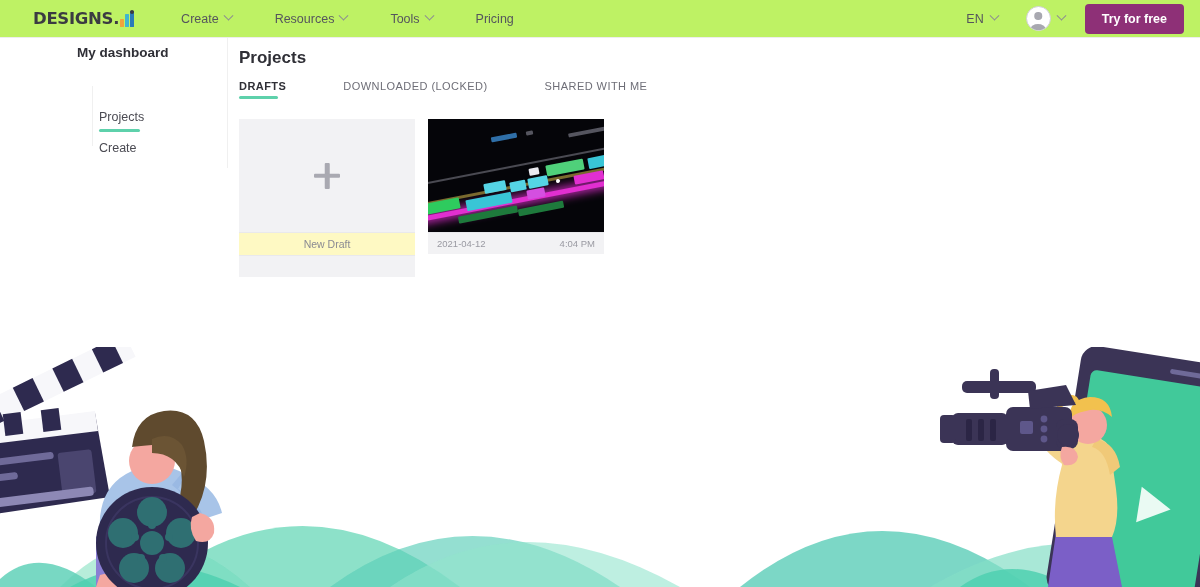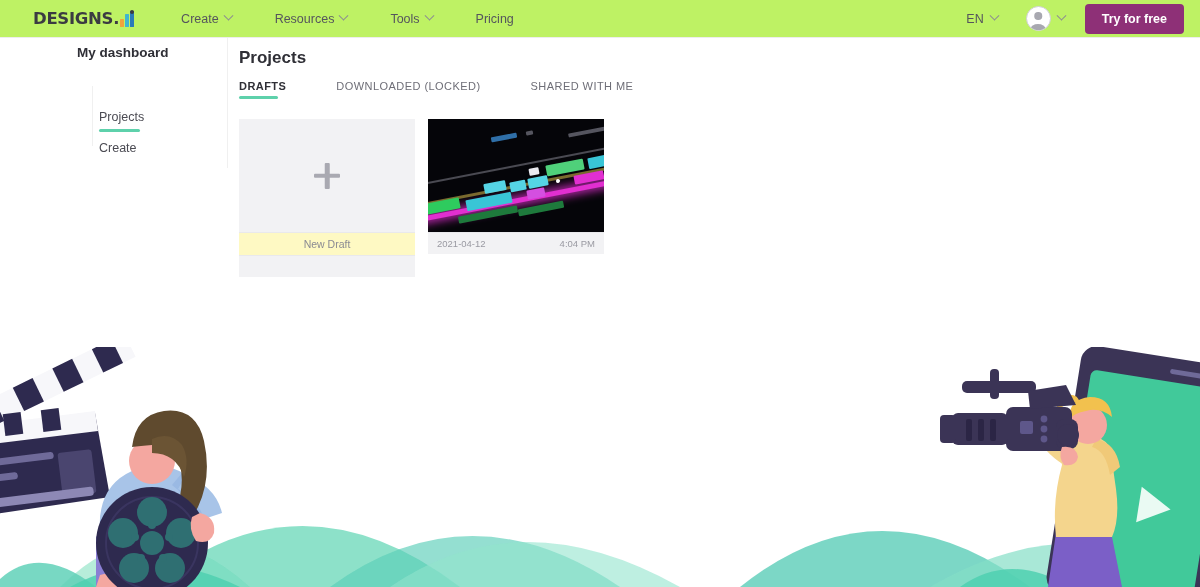--- a/index.html
+++ b/index.html
@@ -211,21 +211,21 @@
     top: 10px; left: 11px;
     font-size: 17px;
     font-weight: bold;
     color: #2f2f36;
   }
   .tabs {
     position: absolute;
     top: 42px; left: 11px;
     display: flex;
     align-items: flex-start;
-    gap: 0;
+    gap: 7px;
   }
   .tab {
     position: relative;
     font-size: 11px;
     letter-spacing: 0.45px;
     color: #6e6e77;
     cursor: pointer;
     padding-right: 50px;
     white-space: nowrap;
     font-family: "Liberation Sans", sans-serif;

